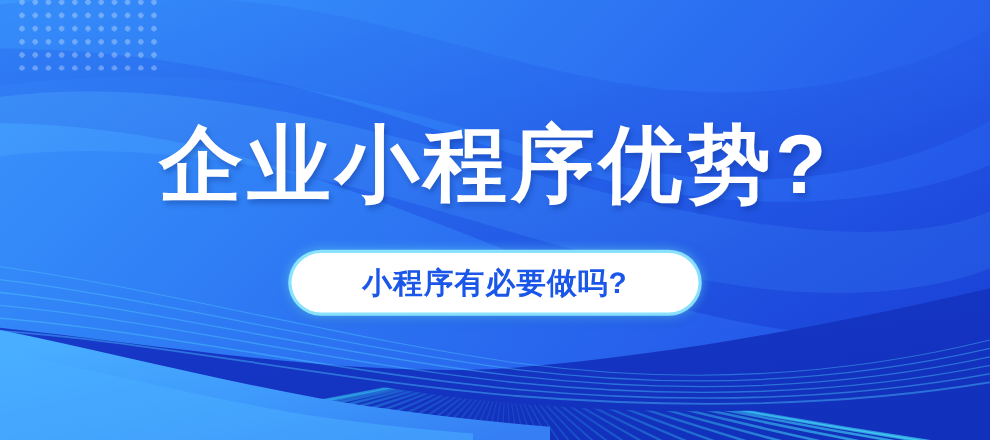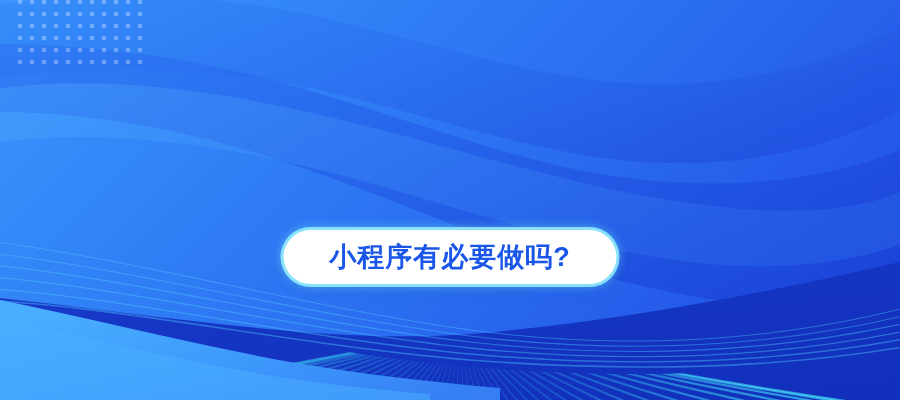--- a/index.html
+++ b/index.html
@@ -66,21 +66,21 @@
     letter-spacing: 4px;
     text-shadow: 2px 4px 5px rgba(10,40,120,0.30);
     white-space: nowrap;
   }
 
   #subtitle-pill {
     position: absolute;
     top: 230px;
     left: 50%;
     transform: translateX(-50%);
-    width: 333px;
+    width: 370px;
     height: 54px;
     border-radius: 27px;
     background: #ffffff;
     box-shadow:
       0 0 0 3px rgba(150,240,255,0.85),
       0 0 10px 3px rgba(110,230,255,0.55),
       0 3px 12px rgba(8,30,100,0.25);
     display: flex;
     align-items: center;
     justify-content: center;
@@ -215,19 +215,20 @@
     </g>
 
     <path d="M0,300 C90,318 190,344 290,362 C360,374 430,382 500,388 L500,400 L0,400 Z" fill="url(#gradBottomLight)"></path>
     <path d="M0,318 C80,336 170,358 260,374 C320,384 380,390 430,394 L430,400 L0,400 Z" fill="#49aeff" opacity="0.55"></path>
   </svg>
 
   <div id="dot-grid"></div>
 
   <div id="content">
 
+    <div id="headline">企业小程序优势?</div>
 
     <div id="subtitle-pill">
       <span id="subtitle-text">小程序有必要做吗?</span>
     </div>
 
   </div>
 </div>
 
 </body></html>

